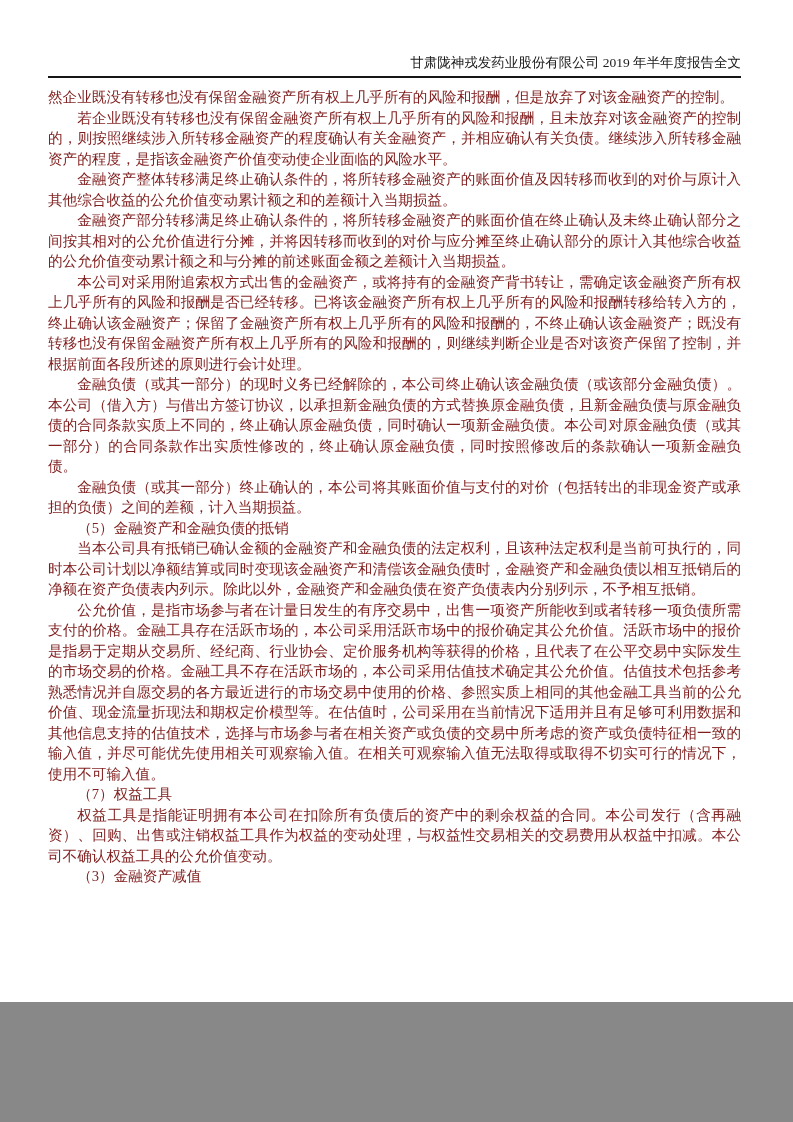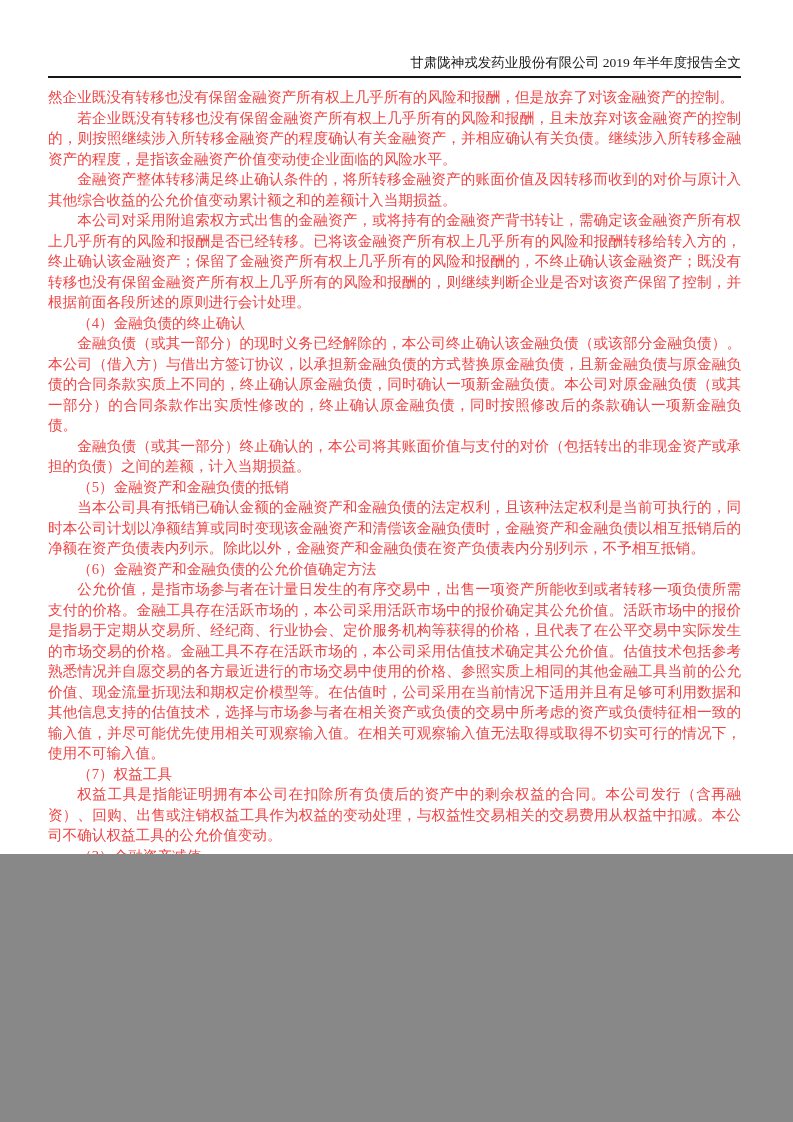--- a/index.html
+++ b/index.html
@@ -1,19 +1,19 @@
 <!DOCTYPE html>
 <html lang="zh"><head>
 <meta charset="utf-8">
 <style>
   html, body { margin: 0; padding: 0; background: #888; }
   .page {
     position: relative;
     width: 793px;
-    height: 854px;
+    height: 1002px;
     margin: 0 auto;
     background: #ffffff;
     font-family: "Liberation Serif", "DejaVu Serif", serif;
     color: #1a1a1a;
     overflow: hidden;
   }
   .page-header {
     position: absolute;
     top: 54px;
     left: 48px;
@@ -34,21 +34,21 @@
   }
   .doc-body {
     position: absolute;
     top: 87px;
     left: 48px;
     width: 693px;
     font-size: 14.6px;
     line-height: 20.5px;
     text-align: justify;
     text-justify: inter-ideograph;
-    color: #ef4444;
+    color: #7f1d1d;
   }
   .doc-body p { margin: 0; padding: 0; }
   .doc-body p.indent { text-indent: 2em; }
   .page-number {
     position: absolute;
     top: 1038px;
     right: 70px;
     font-size: 13.5px;
     color: #1a1a1a;
   }
@@ -99,27 +99,26 @@
 <div class="page">
 
   <div class="page-header">甘肃陇神戎发药业股份有限公司 2019 年半年度报告全文</div>
 
   <div class="header-rule"></div>
 
   <div class="doc-body">
     <p class="para">然企业既没有转移也没有保留金融资产所有权上几乎所有的风险和报酬，但是放弃了对该金融资产的控制。</p>
     <p class="indent">若企业既没有转移也没有保留金融资产所有权上几乎所有的风险和报酬，且未放弃对该金融资产的控制的，则按照继续涉入所转移金融资产的程度确认有关金融资产，并相应确认有关负债。继续涉入所转移金融资产的程度，是指该金融资产价值变动使企业面临的风险水平。</p>
     <p class="indent">金融资产整体转移满足终止确认条件的，将所转移金融资产的账面价值及因转移而收到的对价与原计入其他综合收益的公允价值变动累计额之和的差额计入当期损益。</p>
+    <p class="indent">金融资产部分转移满足终止确认条件的，将所转移金融资产的账面价值在终止确认及未终止确认部分之间按其相对的公允价值进行分摊，并将因转移而收到的对价与应分摊至终止确认部分的原计入其他综合收益的公允价值变动累计额之和与分摊的前述账面金额之差额计入当期损益。</p>
     <p class="indent">本公司对采用附追索权方式出售的金融资产，或将持有的金融资产背书转让，需确定该金融资产所有权上几乎所有的风险和报酬是否已经转移。已将该金融资产所有权上几乎所有的风险和报酬转移给转入方的，终止确认该金融资产；保留了金融资产所有权上几乎所有的风险和报酬的，不终止确认该金融资产；既没有转移也没有保留金融资产所有权上几乎所有的风险和报酬的，则继续判断企业是否对该资产保留了控制，并根据前面各段所述的原则进行会计处理。</p>
-    <p class="indent">（4）金融负债的终止确认</p>
     <p class="indent">金融负债（或其一部分）的现时义务已经解除的，本公司终止确认该金融负债（或该部分金融负债）。本公司（借入方）与借出方签订协议，以承担新金融负债的方式替换原金融负债，且新金融负债与原金融负债的合同条款实质上不同的，终止确认原金融负债，同时确认一项新金融负债。本公司对原金融负债（或其一部分）的合同条款作出实质性修改的，终止确认原金融负债，同时按照修改后的条款确认一项新金融负债。</p>
     <p class="indent">金融负债（或其一部分）终止确认的，本公司将其账面价值与支付的对价（包括转出的非现金资产或承担的负债）之间的差额，计入当期损益。</p>
     <p class="indent">（5）金融资产和金融负债的抵销</p>
     <p class="indent">当本公司具有抵销已确认金额的金融资产和金融负债的法定权利，且该种法定权利是当前可执行的，同时本公司计划以净额结算或同时变现该金融资产和清偿该金融负债时，金融资产和金融负债以相互抵销后的净额在资产负债表内列示。除此以外，金融资产和金融负债在资产负债表内分别列示，不予相互抵销。</p>
-    <p class="indent">（6）金融资产和金融负债的公允价值确定方法</p>
     <p class="indent">公允价值，是指市场参与者在计量日发生的有序交易中，出售一项资产所能收到或者转移一项负债所需支付的价格。金融工具存在活跃市场的，本公司采用活跃市场中的报价确定其公允价值。活跃市场中的报价是指易于定期从交易所、经纪商、行业协会、定价服务机构等获得的价格，且代表了在公平交易中实际发生的市场交易的价格。金融工具不存在活跃市场的，本公司采用估值技术确定其公允价值。估值技术包括参考熟悉情况并自愿交易的各方最近进行的市场交易中使用的价格、参照实质上相同的其他金融工具当前的公允价值、现金流量折现法和期权定价模型等。在估值时，公司采用在当前情况下适用并且有足够可利用数据和其他信息支持的估值技术，选择与市场参与者在相关资产或负债的交易中所考虑的资产或负债特征相一致的输入值，并尽可能优先使用相关可观察输入值。在相关可观察输入值无法取得或取得不切实可行的情况下，使用不可输入值。</p>
     <p class="indent">（7）权益工具</p>
     <p class="indent">权益工具是指能证明拥有本公司在扣除所有负债后的资产中的剩余权益的合同。本公司发行（含再融资）、回购、出售或注销权益工具作为权益的变动处理，与权益性交易相关的交易费用从权益中扣减。本公司不确认权益工具的公允价值变动。</p>
     <p class="indent">（3）金融资产减值</p>
   </div>
 
   <div class="page-number">66</div>
 
   <div class="cninfo-logo">
     <div class="logo-brand-row">

